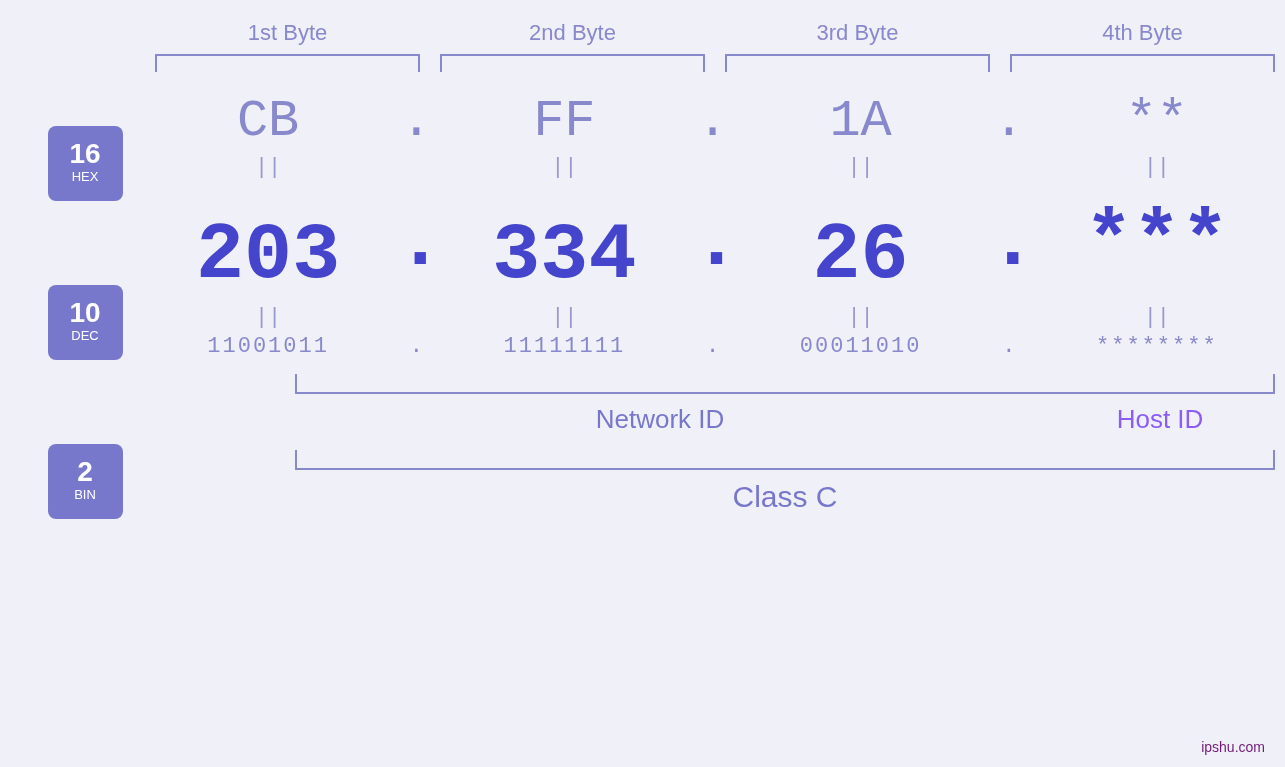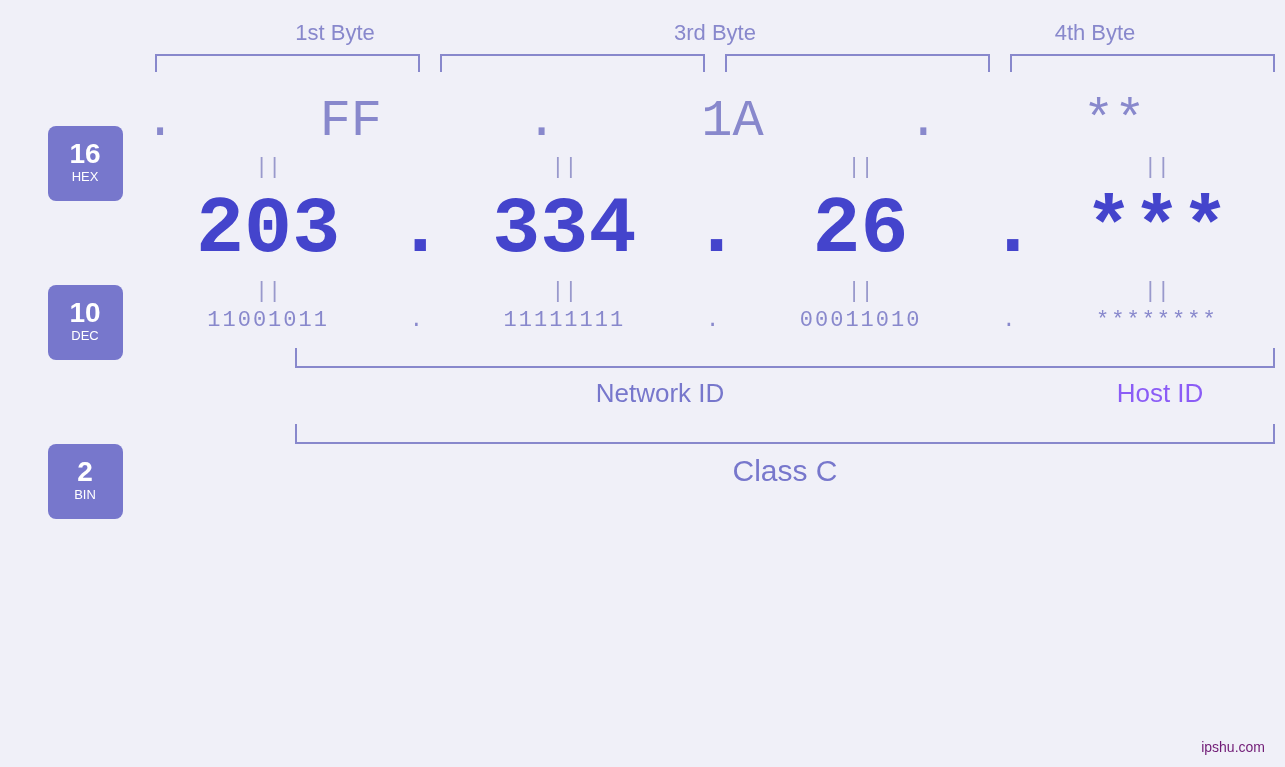--- a/index.html
+++ b/index.html
@@ -163,20 +163,21 @@
     .hex-row .ip-masked {
       color: #8888cc;
       font-size: 52px;
     }
 
     
     .dec-row .ip-value {
       color: #4444cc;
       font-size: 80px;
       font-weight: bold;
+      margin-top: 26px;
     }
     .dec-row .ip-dot-char {
       color: #4444cc;
       font-size: 80px;
       font-weight: bold;
     }
     .dec-row .ip-masked {
       color: #4444cc;
       font-size: 80px;
       font-weight: bold;
@@ -356,20 +357,21 @@
     }
 
   </style>
 </head>
 <body>
 
 <div class="main-container">
 
   <div class="byte-labels-row">
     <div class="byte-label">1st Byte</div>
+    <div class="byte-label">2nd Byte</div>
     <div class="byte-label">3rd Byte</div>
     <div class="byte-label">4th Byte</div>
   </div>
 
   <div class="bracket-row">
     <div class="bracket">
         <div class="bracket-right"></div>
       </div>
     <div class="bracket">
         <div class="bracket-right"></div>
@@ -395,20 +397,23 @@
       </div>
       <div class="badge">
         <span class="badge-num">2</span>
         <span class="badge-label">BIN</span>
       </div>
     </div>
 
     <div class="ip-rows-col">
 
       <div class="ip-row hex-row">
+        <div class="ip-cell">
+          <span class="ip-value">CB</span>
+        </div>
         <div class="ip-dot">
           <span class="ip-dot-char">.</span>
         </div>
         <div class="ip-cell">
           <span class="ip-value">FF</span>
         </div>
         <div class="ip-dot">
           <span class="ip-dot-char">.</span>
         </div>
         <div class="ip-cell">

